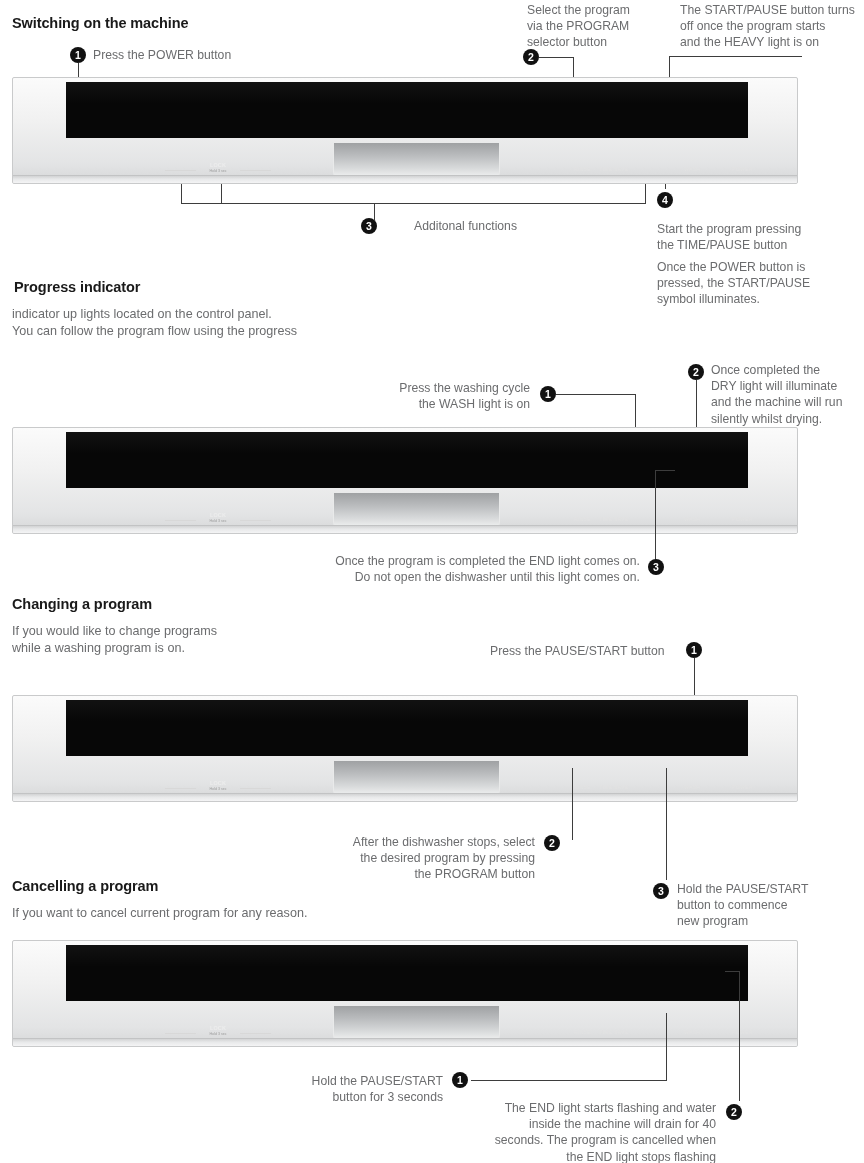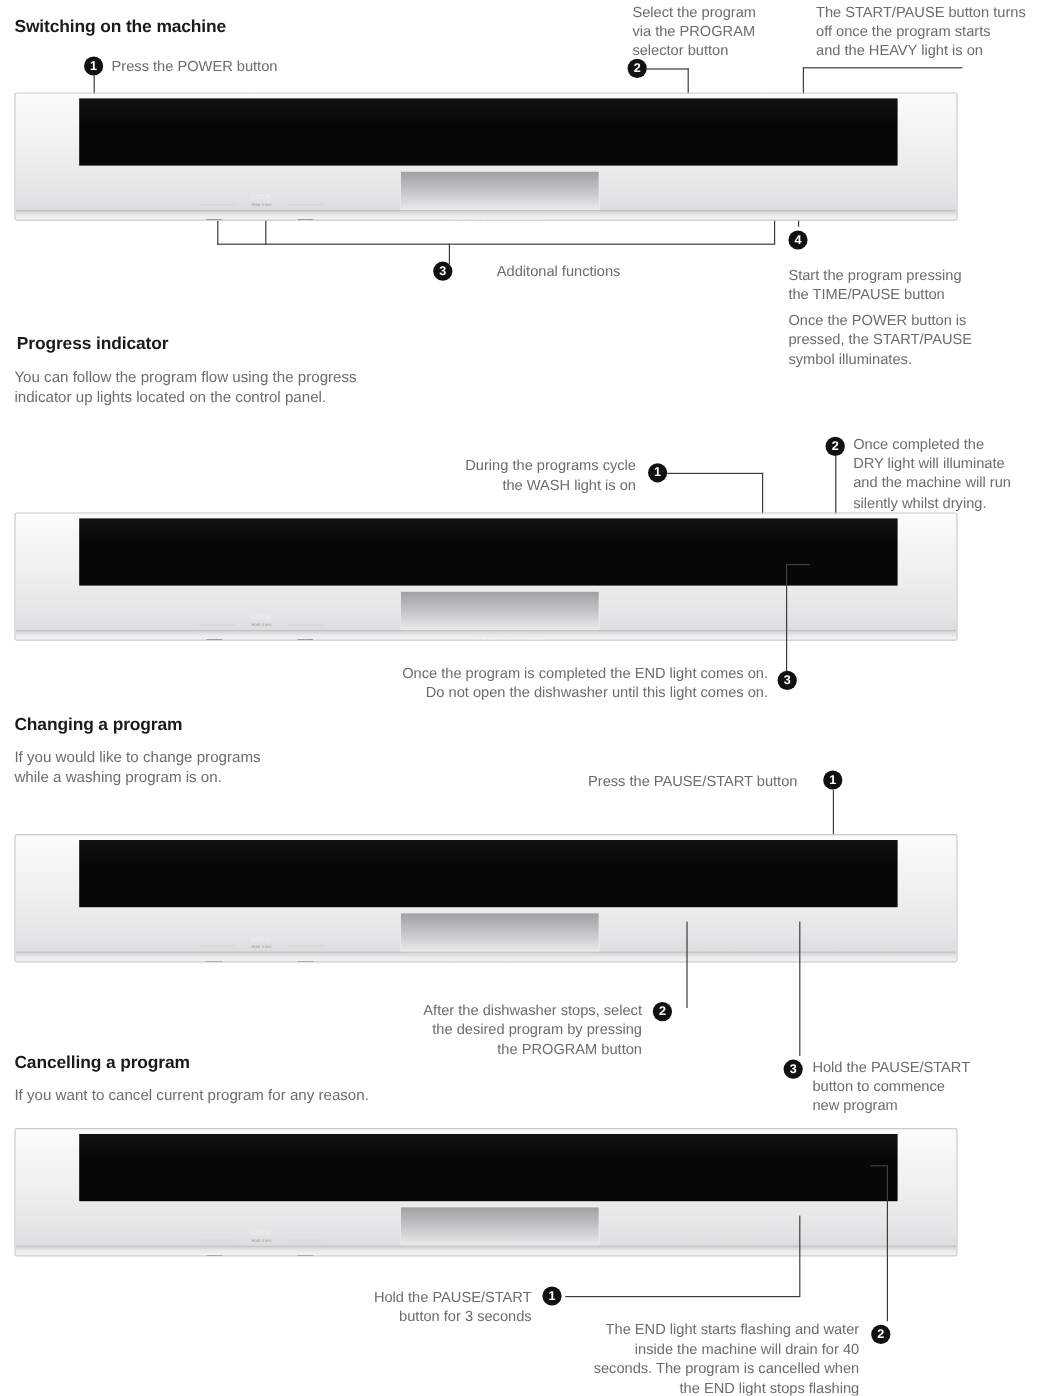--- a/index.html
+++ b/index.html
@@ -214,26 +214,26 @@
     <div>the TIME/PAUSE button</div>
   </div>
   <div class="callout" style="left:657px; top:259px; width:200px;">
     <div>Once the POWER button is</div>
     <div>pressed, the START/PAUSE</div>
     <div>symbol illuminates.</div>
   </div>
 
   <div class="h2" style="left:14px; top:279px;">Progress indicator</div>
   <div class="body-txt" style="left:12px; top:306px; width:420px;">
+    <div>indicator up lights located on the control panel.</div>
     <div>You can follow the program flow using the progress</div>
-    <div>indicator up lights located on the control panel.</div>
   </div>
 
   <div class="callout r" style="left:330px; top:380px; width:200px;">
-    <div>During the programs cycle</div>
+    <div>Press the washing cycle</div>
     <div>the WASH light is on</div>
   </div>
   <div class="marker" style="left:540px; top:386px;">1</div>
   <div class="ln h" style="left:556px; top:394px; width:80px;"></div>
   <div class="ln v" style="left:635px; top:394px; height:42px;"></div>
 
   <div class="marker" style="left:688px; top:364px;">2</div>
   <div class="callout" style="left:711px; top:362px; width:153px;">
     <div>Once completed the</div>
     <div>DRY light will illuminate</div>

